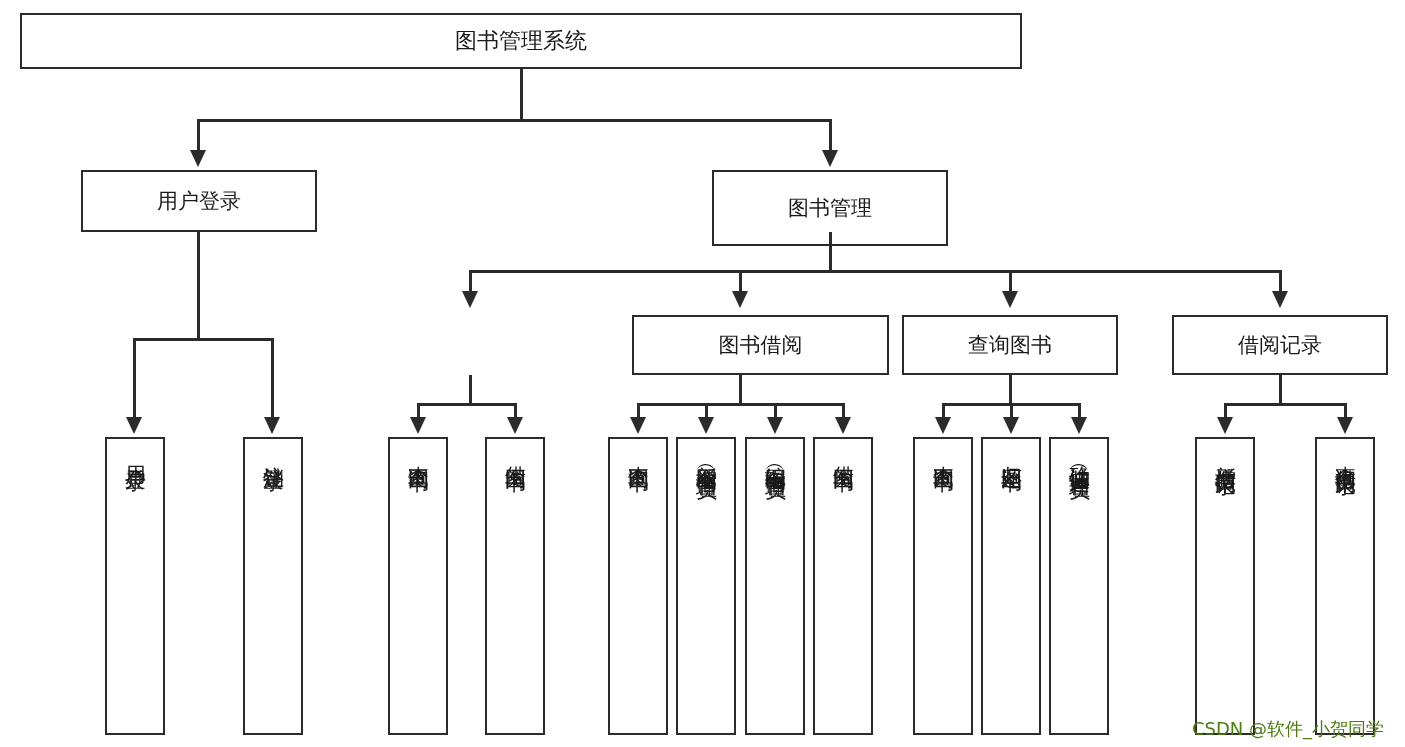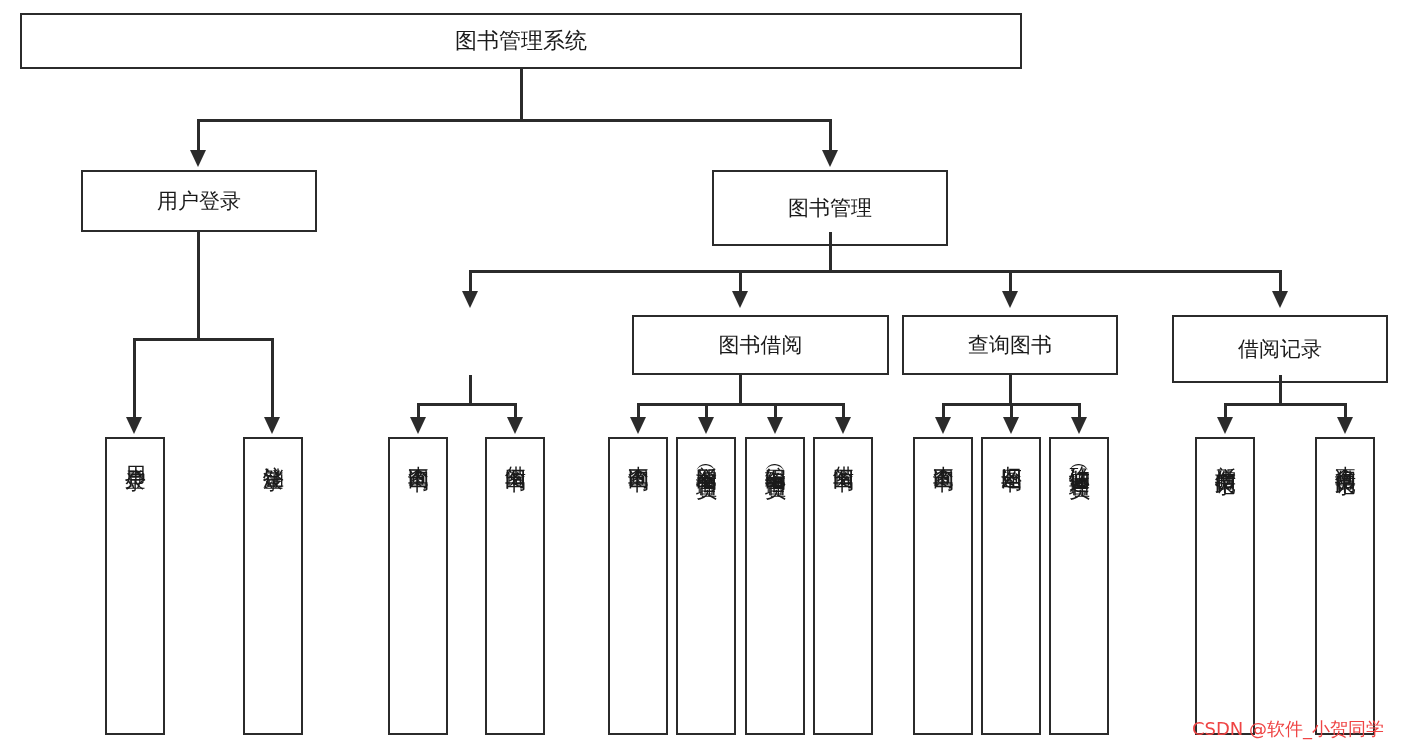--- a/index.html
+++ b/index.html
@@ -63,21 +63,21 @@
   .arrow {
     position: absolute;
     width: 0;
     height: 0;
     border-left: 8px solid transparent;
     border-right: 8px solid transparent;
     border-top: 17px solid #2b2b2b;
   }
   .watermark {
     position: absolute;
-    color: #ef4444;
+    color: #4d7c0f;
     font-size: 18px;
     white-space: nowrap;
     user-select: none;
   }
 </style>
 </head>
 <body>
 
 <div id="canvas">
 
@@ -124,21 +124,21 @@
 
   <div class="connector vline" style="left:1279px; top:270px; width:2.5px; height:22px;"></div>
   <div class="arrow" style="left:1272px; top:291px;"></div>
 
   <div class="node h" style="left:632px; top:315px; width:257px; height:60px;">
     <span class="lbl">图书借阅</span>
   </div>
   <div class="node h" style="left:902px; top:315px; width:216px; height:60px;">
     <span class="lbl">查询图书</span>
   </div>
-  <div class="node h" style="left:1172px; top:315px; width:216px; height:68px;">
+  <div class="node h" style="left:1172px; top:315px; width:216px; height:60px;">
     <span class="lbl">借阅记录</span>
   </div>
 
   <div class="connector vline" style="left:469px; top:375px; width:2.5px; height:30px;"></div>
   <div class="connector hline" style="left:417px; top:403px; width:99px; height:2.5px;"></div>
   <div class="connector vline" style="left:417px; top:403px; width:2.5px; height:15px;"></div>
   <div class="arrow" style="left:410px; top:417px;"></div>
   <div class="connector vline" style="left:514px; top:403px; width:2.5px; height:15px;"></div>
   <div class="arrow" style="left:507px; top:417px;"></div>
 

